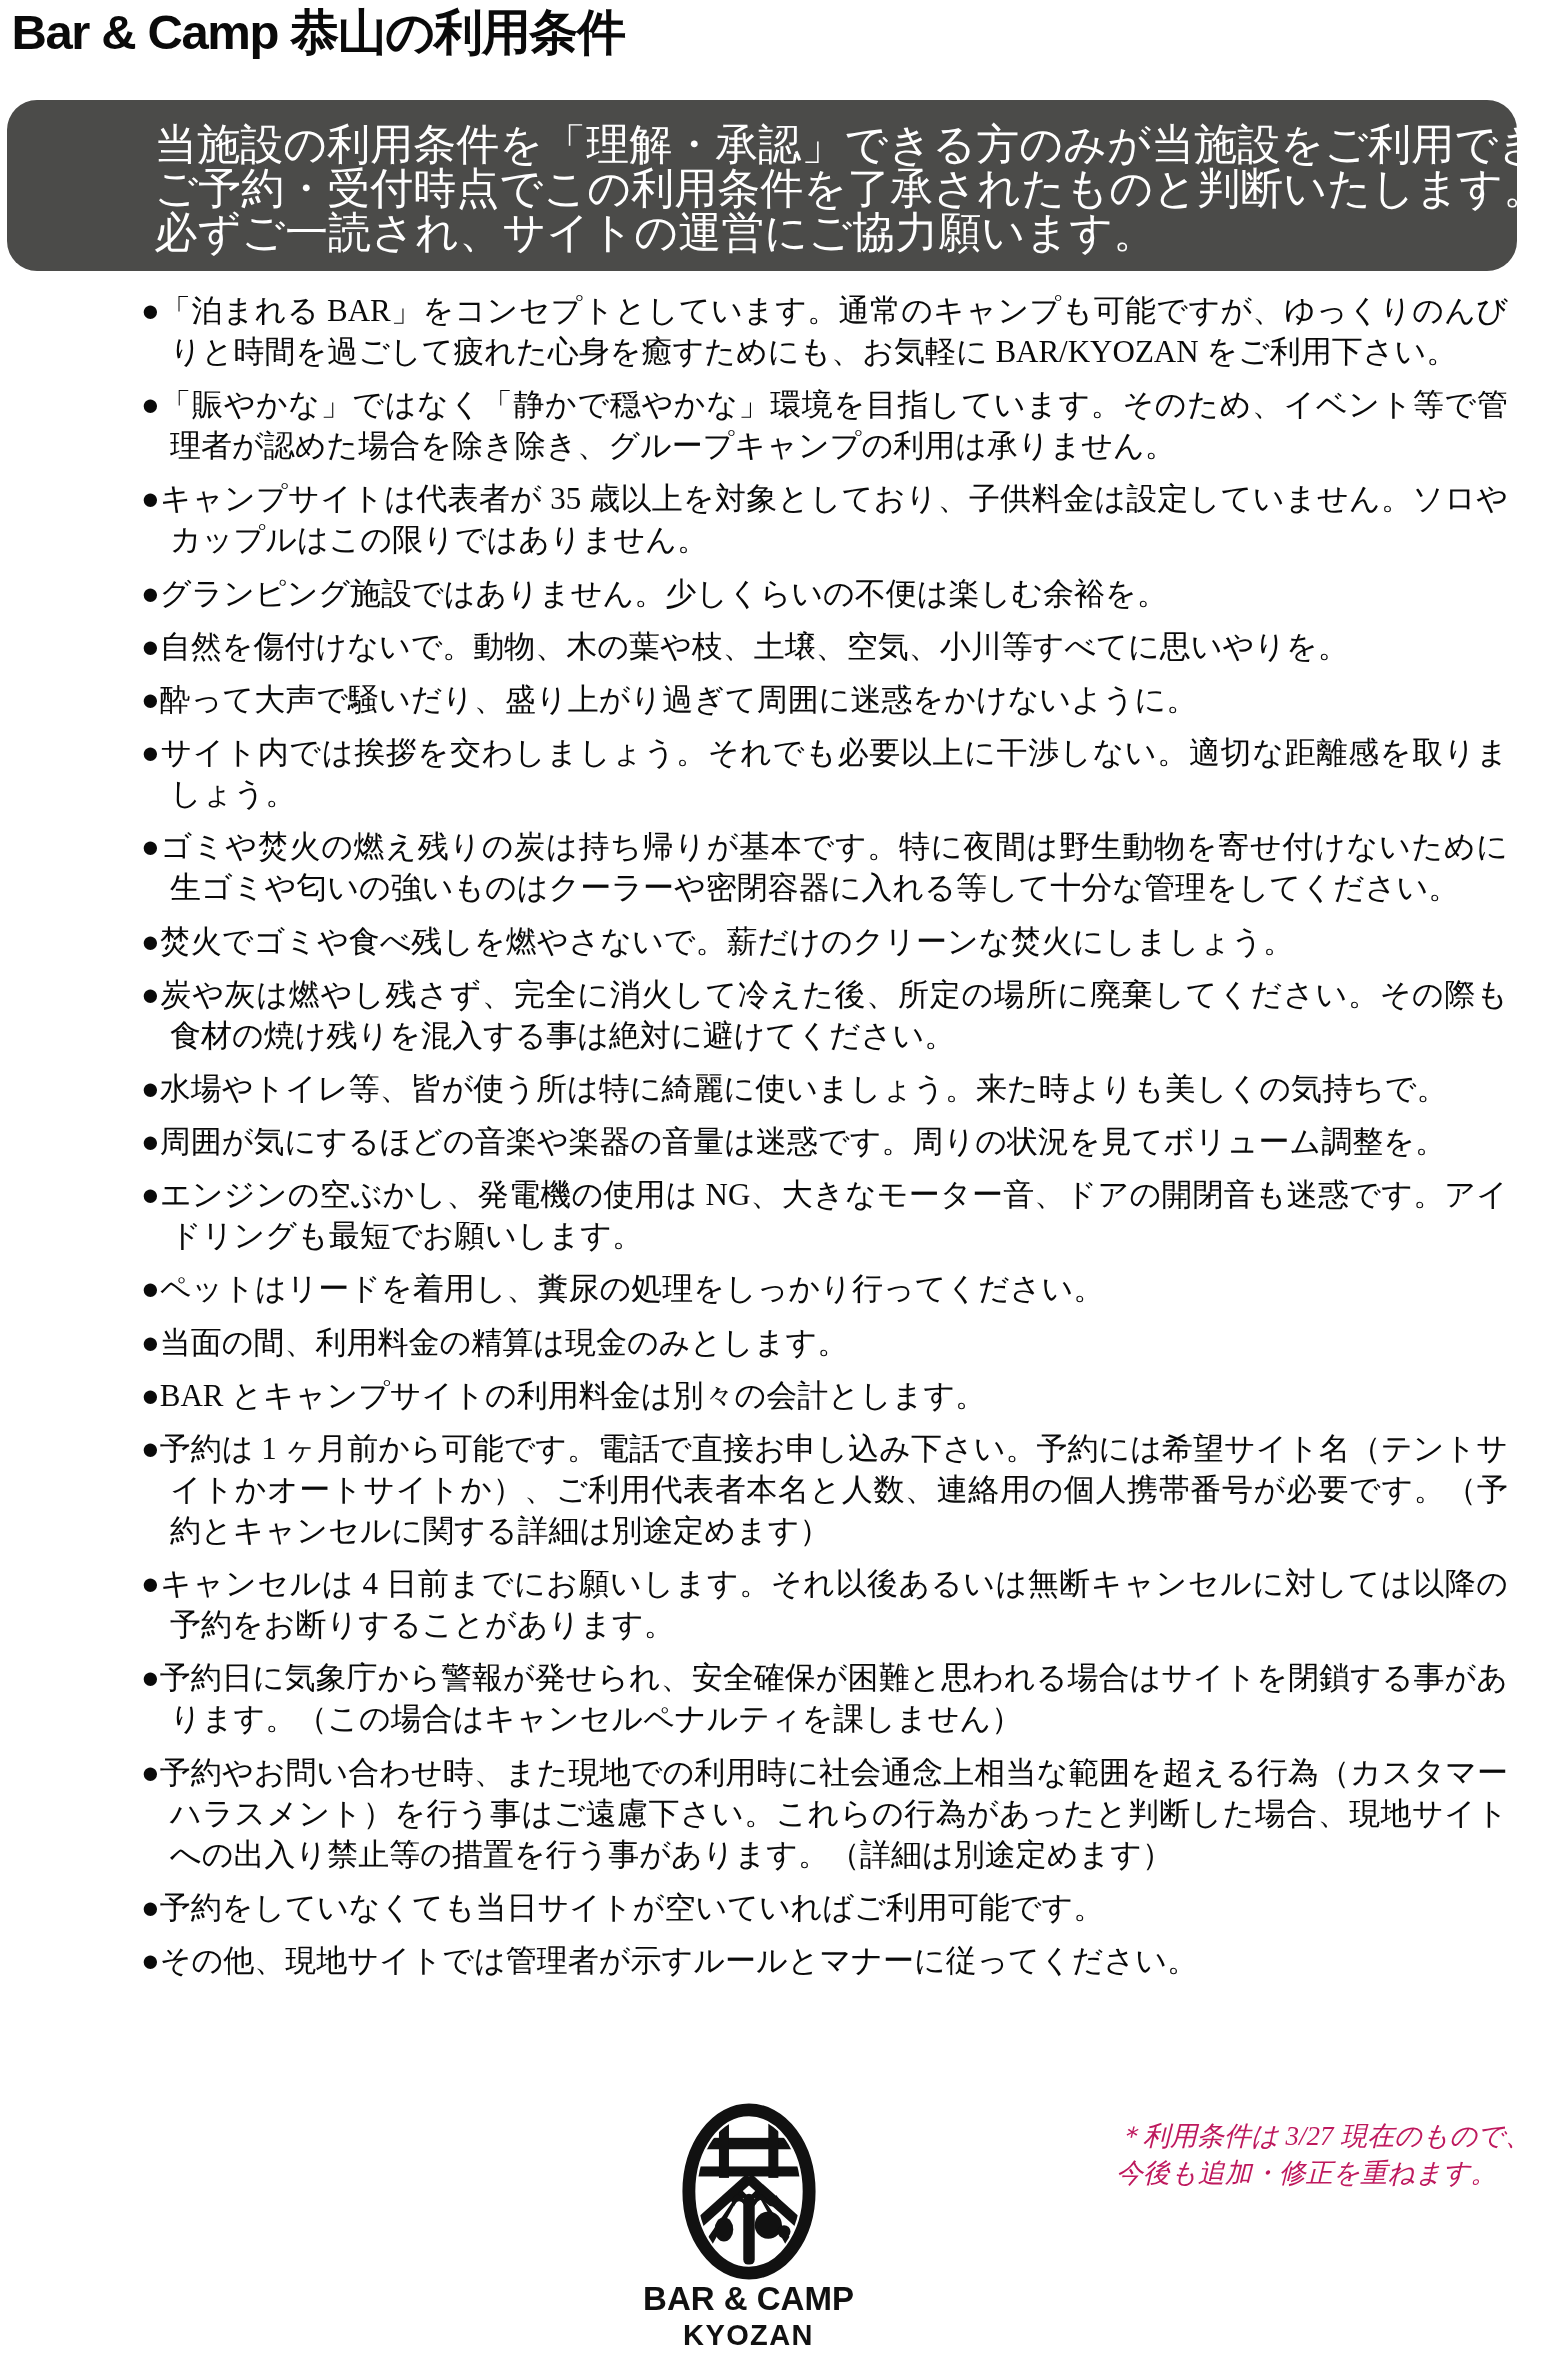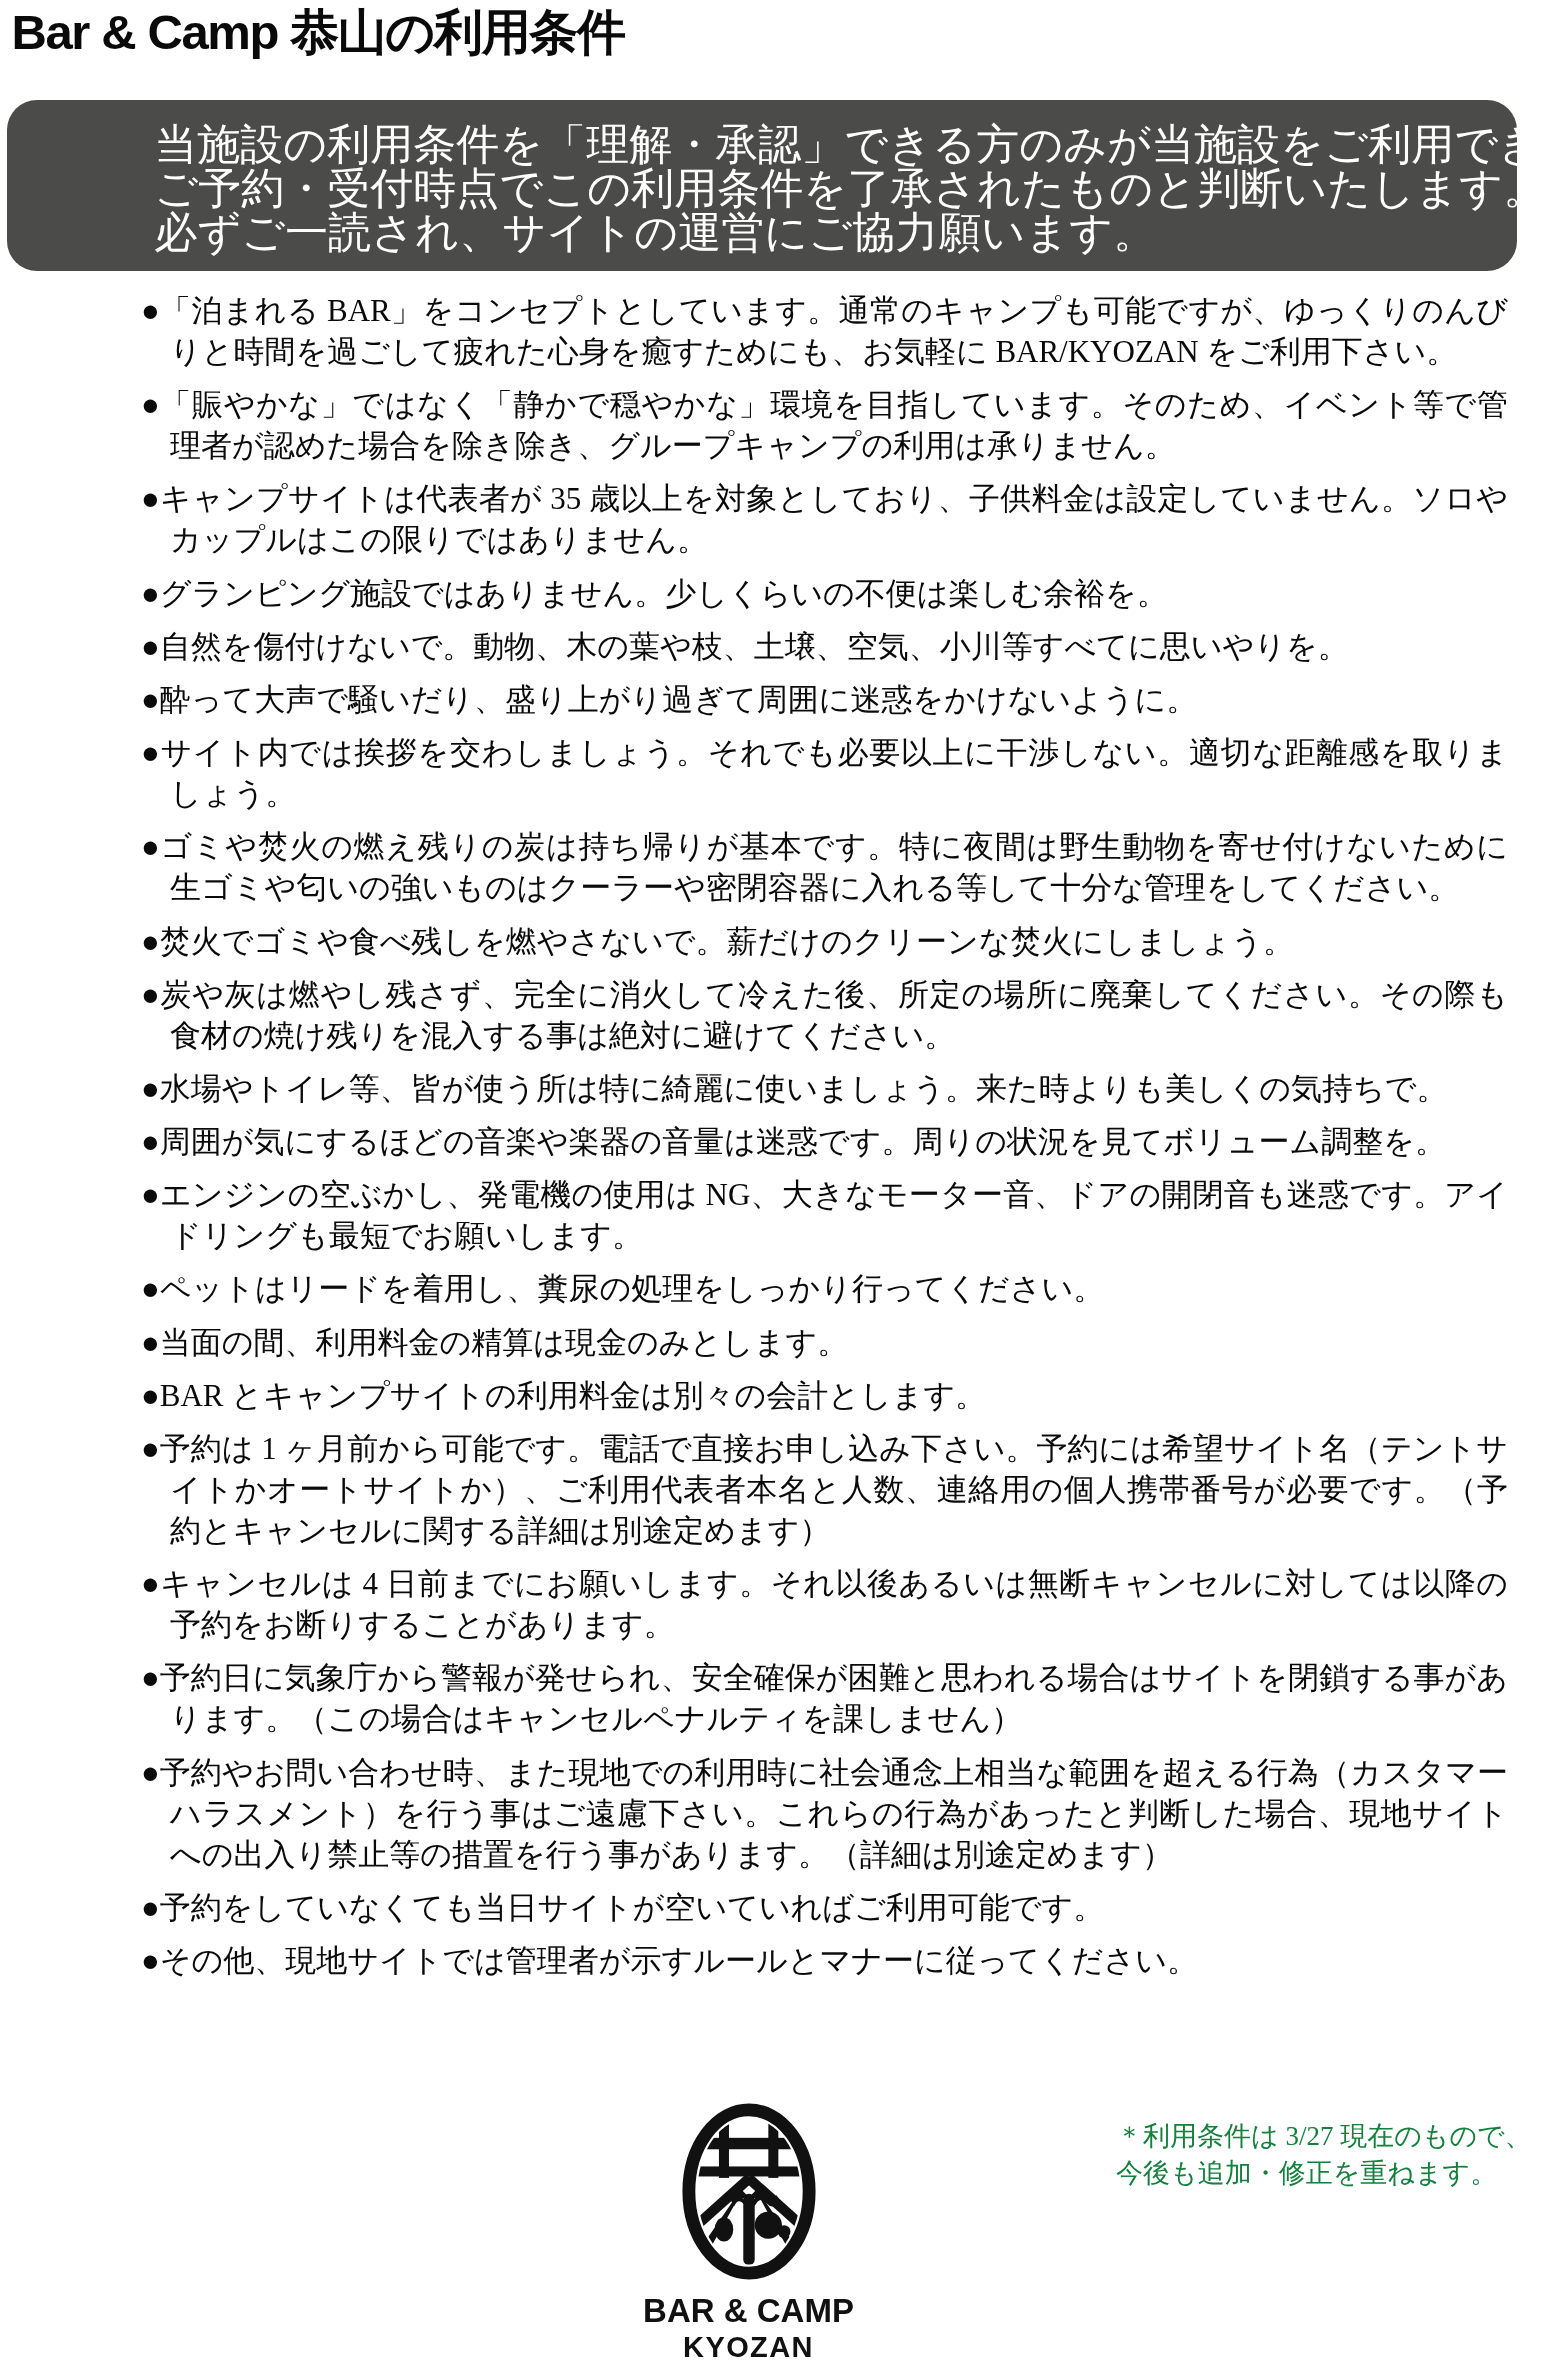--- a/index.html
+++ b/index.html
@@ -40,31 +40,31 @@
   }
   .bullet{display:inline;}
   .logo{
     position:absolute;left:641px;top:2102px;width:215px;
     text-align:center;
     font-family:"Liberation Sans","DejaVu Sans",sans-serif;
     color:#111111;
   }
   .logo svg{display:block;margin:0 auto;}
   .logo-line1{
-    margin-top:12px;
+    margin-top:0;
     font-weight:900;font-size:33px;line-height:36px;letter-spacing:0px;white-space:nowrap;
   }
   .logo-line2{
     font-weight:900;font-size:29px;line-height:36px;letter-spacing:1.4px;white-space:nowrap;
   }
   .footnote{
     position:absolute;left:1116px;top:2118px;width:352px;
     text-align:center;
     font-family:"Liberation Serif","DejaVu Serif",serif;
-    font-size:27px;line-height:37px;color:#15803d;
+    font-size:27px;line-height:37px;color:#be185d;font-style:italic;
   }
   .footnote-line{white-space:nowrap;}
 </style>
 </head>
 <body>
 
 <div class="page">
 
   <h1 class="page-title">Bar &amp; Camp 恭山の利用条件</h1>
 

